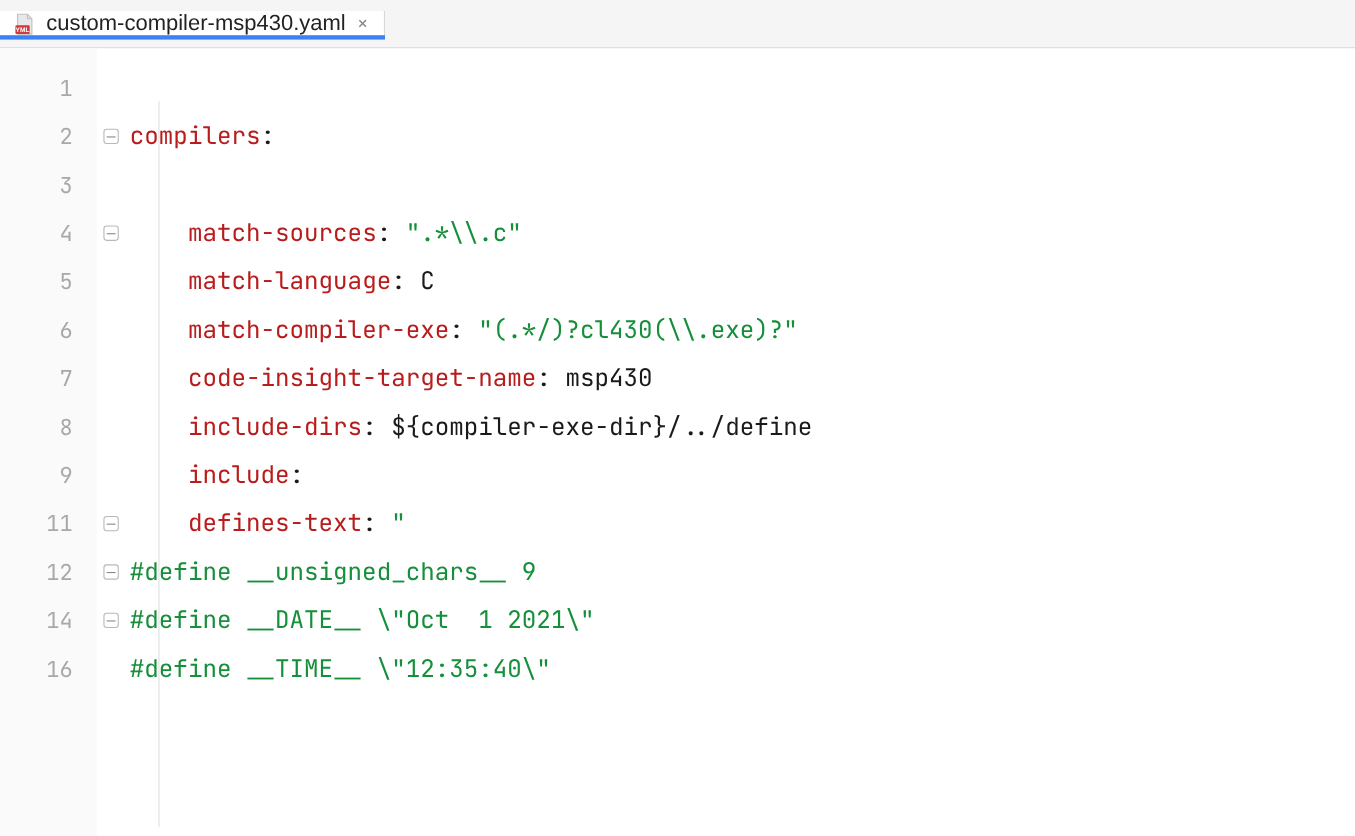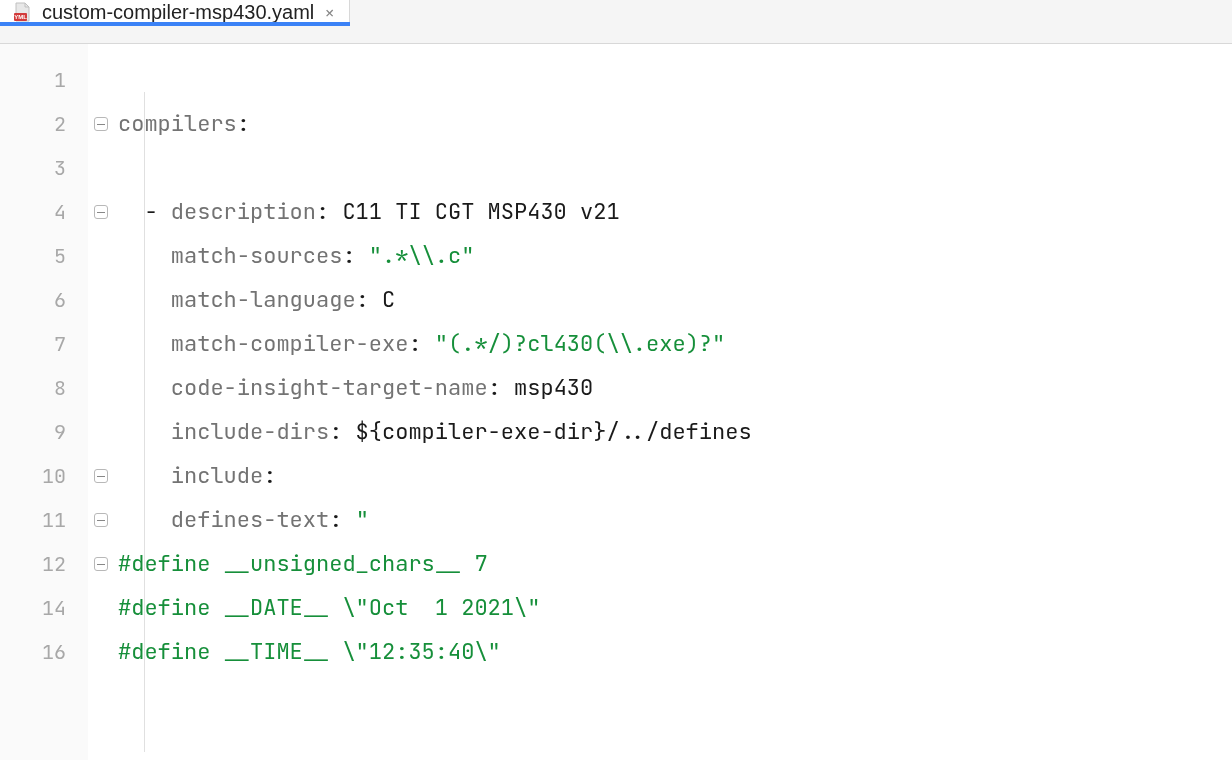--- a/index.html
+++ b/index.html
@@ -9,21 +9,21 @@
     background: #ffffff;
     width: 1232px;
     height: 760px;
     overflow: hidden;
   }
   .tab-bar {
     height: 44px;
     background: #f5f5f5;
     border-bottom: 1px solid #d8d8d8;
     display: flex;
-    align-items: flex-start;
+    align-items: center;
   }
   .tab {
     display: flex;
     align-items: center;
     background: #ffffff;
     padding: 0 12px 0 10px;
     gap: 8px;
     border-right: 1px solid #d8d8d8;
     position: relative;
   }
@@ -108,21 +108,21 @@
     font-size: 22px;
     color: #1a1a1a;
     padding-left: 4px;
   }
   .guide {
     position: absolute;
     top: 0; bottom: 0;
     width: 1px;
     background: #e0e0e0;
   }
-  .tk-key { color: #737373; }
+  .tk-key { color: #b91c1c; }
   .tk-str { color: #168f3a; }
   .tk-txt { color: #1a1a1a; }
 </style>
 </head>
 <body>
 
 <div class="tab-bar">
   <div class="tab active">
     <span class="icon">
       <svg width="22" height="22" viewBox="0 0 22 22">
@@ -141,21 +141,20 @@
   <div class="gutter" id="gutter">
       <div class="ln">1</div>
       <div class="ln">2</div>
       <div class="ln">3</div>
       <div class="ln">4</div>
       <div class="ln">5</div>
       <div class="ln">6</div>
       <div class="ln">7</div>
       <div class="ln">8</div>
       <div class="ln">9</div>
-      <div class="ln">10</div>
       <div class="ln">11</div>
       <div class="ln">12</div>
       <div class="ln">14</div>
       <div class="ln">16</div>
     </div>
   <div class="fold-col" id="foldcol">
       <div class="row"></div>
       <div class="row">
         <div class="fold-marker"></div>
       </div>
@@ -180,25 +179,24 @@
       <div class="row"></div>
       <div class="row"></div>
       <div class="row"></div>
       <div class="row"></div>
     </div>
   <div class="code" id="code">
     <div class="guide" style="left: 30px; top:48px; height:660px;"></div>
   <div class="line"></div>
       <div class="line"><span class="tk-key">compilers</span><span class="tk-txt">:</span></div>
       <div class="line"></div>
-      <div class="line"><span class="tk-txt">  - </span><span class="tk-key">description</span><span class="tk-txt">: C11 TI CGT MSP430 v21</span></div>
       <div class="line"><span class="tk-txt">    </span><span class="tk-key">match-sources</span><span class="tk-txt">: </span><span class="tk-str">".*\\.c"</span></div>
       <div class="line"><span class="tk-txt">    </span><span class="tk-key">match-language</span><span class="tk-txt">: C</span></div>
       <div class="line"><span class="tk-txt">    </span><span class="tk-key">match-compiler-exe</span><span class="tk-txt">: </span><span class="tk-str">"(.*/)?cl430(\\.exe)?"</span></div>
       <div class="line"><span class="tk-txt">    </span><span class="tk-key">code-insight-target-name</span><span class="tk-txt">: msp430</span></div>
-      <div class="line"><span class="tk-txt">    </span><span class="tk-key">include-dirs</span><span class="tk-txt">: ${compiler-exe-dir}/../defines</span></div>
+      <div class="line"><span class="tk-txt">    </span><span class="tk-key">include-dirs</span><span class="tk-txt">: ${compiler-exe-dir}/../define</span></div>
       <div class="line"><span class="tk-txt">    </span><span class="tk-key">include</span><span class="tk-txt">:</span></div>
       <div class="line"><span class="tk-txt">    </span><span class="tk-key">defines-text</span><span class="tk-txt">: </span><span class="tk-str">"</span></div>
-      <div class="line"><span class="tk-str">#define __unsigned_chars__ 7</span></div>
+      <div class="line"><span class="tk-str">#define __unsigned_chars__ 9</span></div>
       <div class="line"><span class="tk-str">#define __DATE__ \"Oct  1 2021\"</span></div>
       <div class="line"><span class="tk-str">#define __TIME__ \"12:35:40\"</span></div>
     </div>
 </div>
 
 </body></html>

